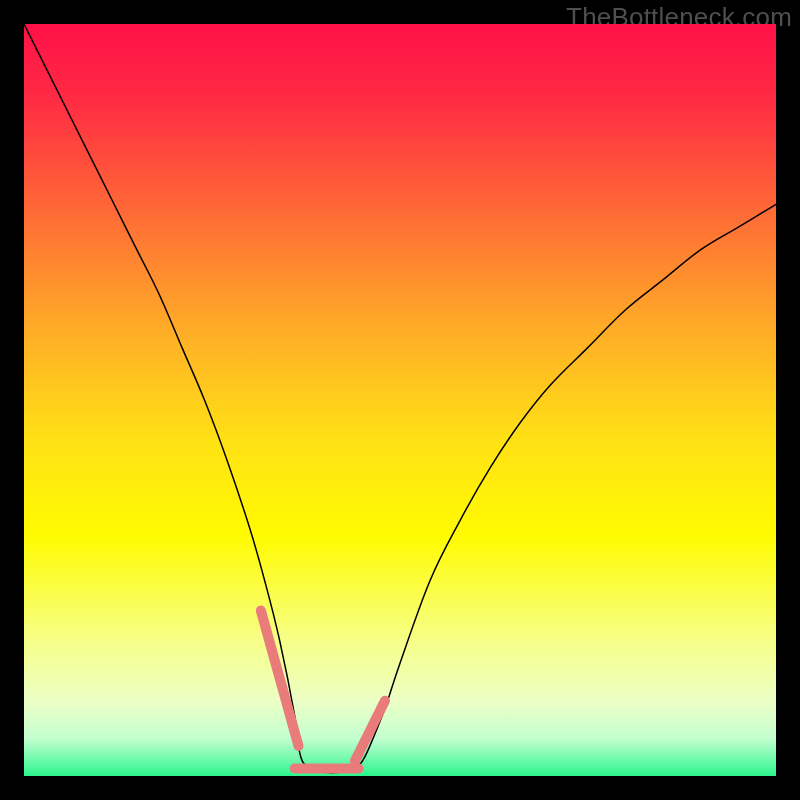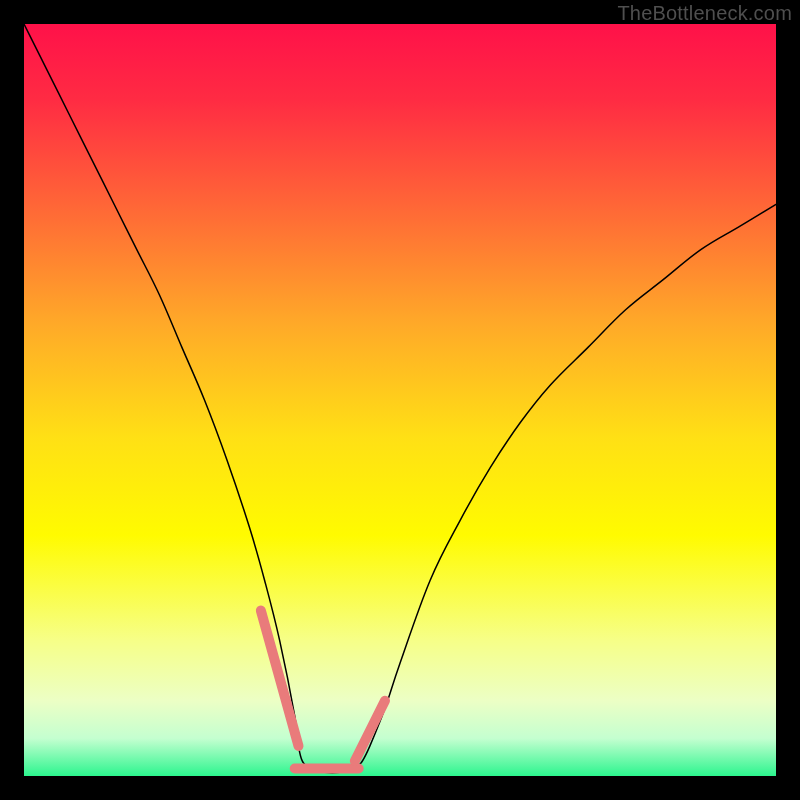--- a/index.html
+++ b/index.html
@@ -25,21 +25,21 @@
     left: 24px;
     width: 752px;
     height: 752px;
     overflow: hidden;
   }
   .watermark {
     position: absolute;
     top: 2px;
     right: 8px;
     color: #4f4f4f;
-    font-size: 20px;
+    font-size: 26px;
     letter-spacing: 0.2px;
     font-weight: 400;
   }
 </style>
 </head>
 <body>
 
 <div class="frame">
   <div class="watermark">TheBottleneck.com</div>
   <div class="plot">

